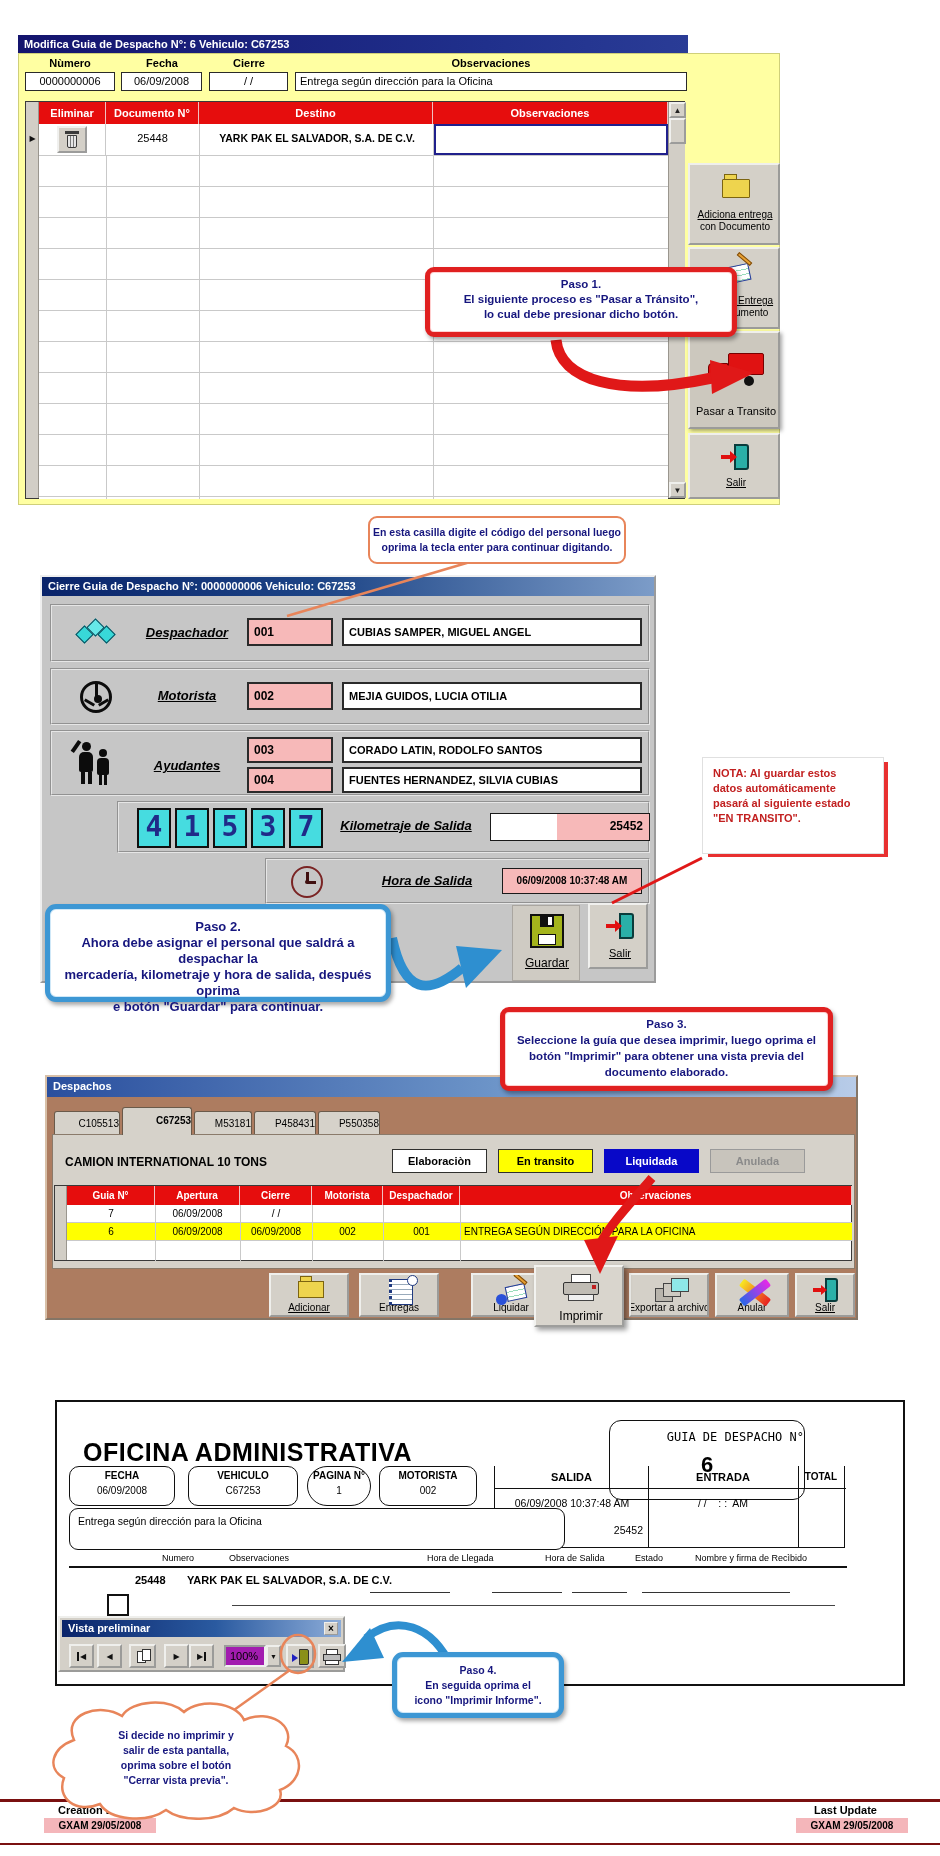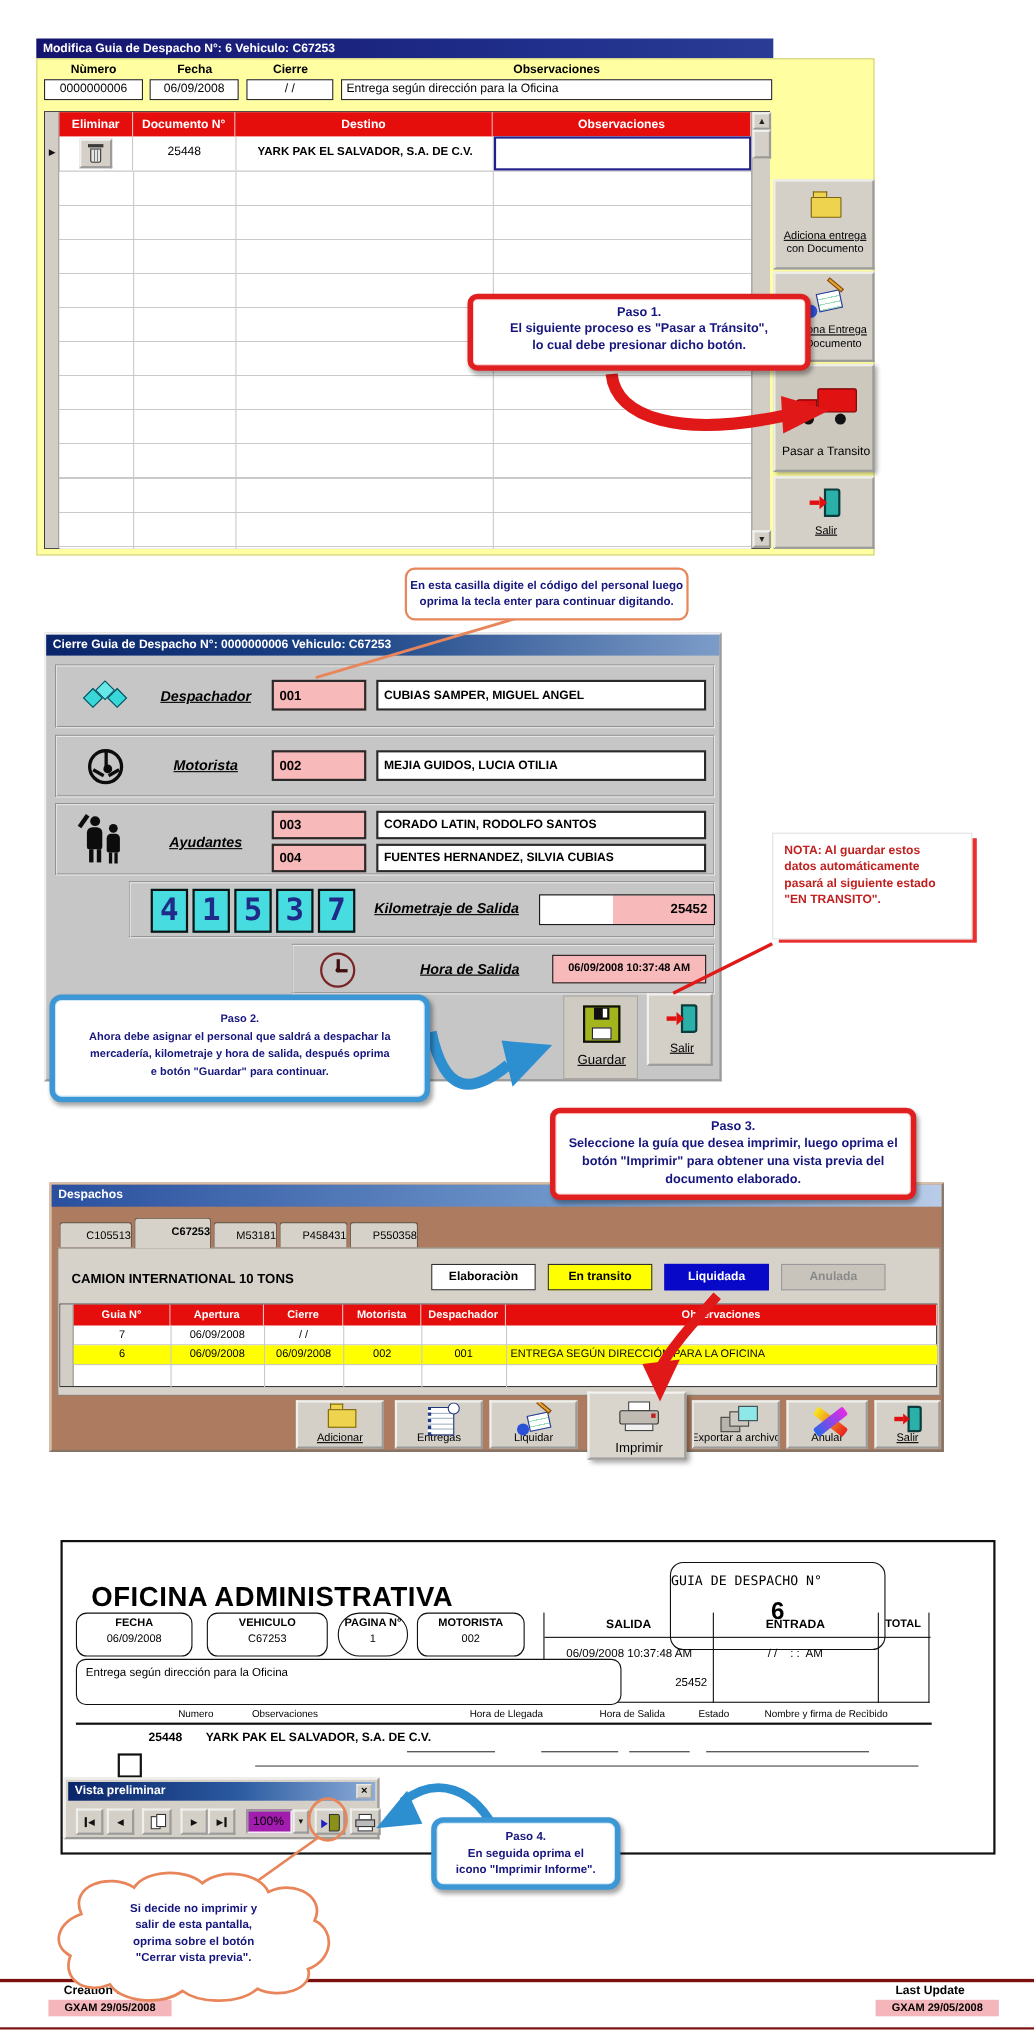--- a/index.html
+++ b/index.html
@@ -28,21 +28,21 @@
   .doclbl{font-weight:bold;font-size:10px;text-align:center}
   .docval{font-size:10px;text-align:center}
   .navbtn{background:#d4d0c8;border:2px outset #efefec;font-size:8px;color:#111;display:flex;align-items:center;justify-content:center;gap:1px}
   .bar{display:inline-block;width:2px;height:9px;background:#111}
   .notatxt{color:#c22020;font-weight:bold;font-size:11px;line-height:15px}
   svg{display:block}
 </style>
 </head>
 <body>
 
-<div class="abs" style="left:33px;top:35px;width:676px;height:470px">
+<div class="abs" style="left:18px;top:35px;width:676px;height:470px">
   <div class="abs tb" style="left:0;top:0;width:670px;height:18px;background:linear-gradient(90deg,#14146e,#20308c 70%,#2a3c96)">Modifica Guia de Despacho N°: 6 Vehiculo: C67253</div>
   <div class="abs" style="left:0;top:18px;width:762px;height:452px;background:#ffffa2;border:1px solid #cfcf7a"></div>
 
   <div class="abs b c" style="left:8px;top:22px;width:88px;font-size:11px">Nùmero</div>
   <div class="abs b c" style="left:104px;top:22px;width:80px;font-size:11px">Fecha</div>
   <div class="abs b c" style="left:192px;top:22px;width:78px;font-size:11px">Cierre</div>
   <div class="abs b c" style="left:278px;top:22px;width:390px;font-size:11px">Observaciones</div>
   <div class="abs inp c" style="left:7px;top:37px;width:90px;height:19px">0000000006</div>
   <div class="abs inp c" style="left:103px;top:37px;width:81px;height:19px">06/09/2008</div>
   <div class="abs inp c" style="left:191px;top:37px;width:79px;height:19px">/ /</div>
@@ -217,21 +217,21 @@
   </div>
 </div>
 
 <div class="abs" style="left:702px;top:757px;width:182px;height:97px;background:#fff;box-shadow:5px 4px 0 -1px #e83030;border:1px solid #e0e0e0;padding:8px 6px 0 10px;z-index:70">
   <div class="notatxt">NOTA: Al guardar estos</div>
   <div class="notatxt">datos automáticamente</div>
   <div class="notatxt">pasará al siguiente estado</div>
   <div class="notatxt">"EN TRANSITO".</div>
 </div>
 
-<div class="abs callout-blue" style="left:45px;top:904px;width:346px;height:98px;font-size:10px;line-height:16px;padding-top:10px;z-index:70">
+<div class="abs callout-blue" style="left:45px;top:904px;width:346px;height:98px;font-size:13px;line-height:16px;padding-top:10px;z-index:70">
   <div>Paso 2.</div>
     <div>Ahora debe asignar el personal que saldrá a despachar la</div>
     <div>mercadería, kilometraje y hora de salida, después oprima</div>
     <div>e botón "Guardar" para continuar.</div>
 </div>
 
 <div class="abs callout-red" style="left:500px;top:1007px;width:333px;height:84px;font-size:11.5px;line-height:16px;padding-top:4px;z-index:70">
   <div>Paso 3.</div>
     <div>Seleccione la guía que desea imprimir, luego oprima el</div>
     <div>botón "Imprimir" para obtener una vista previa del</div>
@@ -289,21 +289,21 @@
         <span class="abs" style="left:1px;top:-6px;width:12px;height:5px;background:#eed44e;border:1.5px solid #7c6410;border-bottom:none"></span>
       </div>
     <span style="text-decoration:underline">Adicionar</span>
   </div>
   <div class="abs tbtn" style="left:312px;top:196px;width:80px;height:44px">
     <div class="abs" style="left:28px;top:4px;width:24px;height:26px;background:repeating-linear-gradient(180deg,#fff 0 4px,#9ab 4px 5px);border:1.5px solid #203a80;border-left:3px dotted #203a80">
       <span class="abs" style="right:-6px;top:-5px;width:11px;height:11px;background:#fff;border:1.5px solid #203a80;border-radius:50%"></span>
     </div>
     <span>Entregas</span>
   </div>
-  <div class="abs tbtn" style="left:398px;top:196px;width:80px;height:44px">
+  <div class="abs tbtn" style="left:424px;top:196px;width:80px;height:44px">
     <div class="abs" style="left:23px;top:4px;width:36px;height:28px">
       <span class="abs" style="left:10px;top:6px;width:20px;height:15px;background:repeating-linear-gradient(180deg,#fff 0 4px,#9db 4px 5px);border:1.5px solid #203a9a;transform:rotate(-12deg)"></span>
       <span class="abs" style="left:17px;top:-2px;width:15px;height:4px;background:#e8a030;border:1px solid #7a4a10;transform:rotate(40deg)"></span>
       <span class="abs" style="left:0;top:15px;width:11px;height:11px;background:#2a50d8;border-radius:50%"></span>
     </div>
     <span>Liquidar</span>
   </div>
   <div class="abs" style="left:487px;top:188px;width:90px;height:62px;background:#d9d5cd;border:2px outset #f2f2ef;box-shadow:3px 3px 5px rgba(0,0,0,.4);text-align:center;z-index:3">
     <div class="abs" style="left:27px;top:7px;width:36px;height:28px">
       <span class="abs" style="left:8px;top:0;width:20px;height:9px;background:#fff;border:1px solid #444"></span>
@@ -334,21 +334,21 @@
       <span class="abs" style="left:0;top:10px;width:8px;height:4px;background:#e01010"></span>
       <span class="abs" style="left:8px;top:7px;border-left:6px solid #e01010;border-top:5px solid transparent;border-bottom:5px solid transparent"></span>
     </div>
     <span style="text-decoration:underline">Salir</span>
   </div>
 </div>
 
 <div class="abs" style="left:55px;top:1400px;width:850px;height:286px;background:#fff;border:2px solid #111;z-index:5">
   <div class="abs b" style="left:26px;top:36px;font-size:25px;letter-spacing:.5px">OFICINA ADMINISTRATIVA</div>
   <div class="abs docbox" style="left:552px;top:18px;width:196px;height:80px;border-radius:12px">
-    <div style="font-family:'DejaVu Sans Mono',monospace;font-size:12px;text-align:left;margin-top:9px">GUIA DE DESPACHO N°</div>
+    <div style="font-family:'DejaVu Sans Mono',monospace;font-size:12px;text-align:right;margin-top:9px">GUIA DE DESPACHO N°</div>
     <div class="b" style="font-size:22px;text-align:center;margin-top:8px">6</div>
   </div>
 
   <div class="abs docbox" style="left:12px;top:64px;width:106px;height:40px;border-radius:10px">
     <div class="doclbl" style="margin-top:3px">FECHA</div>
       <div class="docval" style="margin-top:4px">06/09/2008</div>
   </div>
   <div class="abs docbox" style="left:131px;top:64px;width:110px;height:40px;border-radius:10px">
     <div class="doclbl" style="margin-top:3px">VEHICULO</div>
       <div class="docval" style="margin-top:4px">C67253</div>

